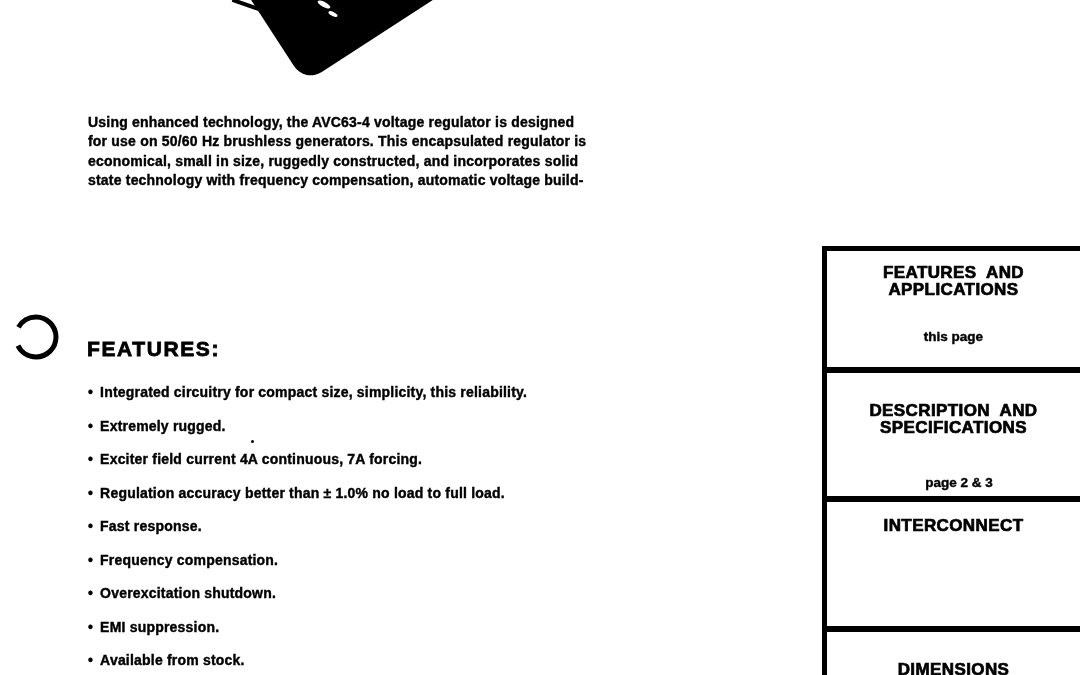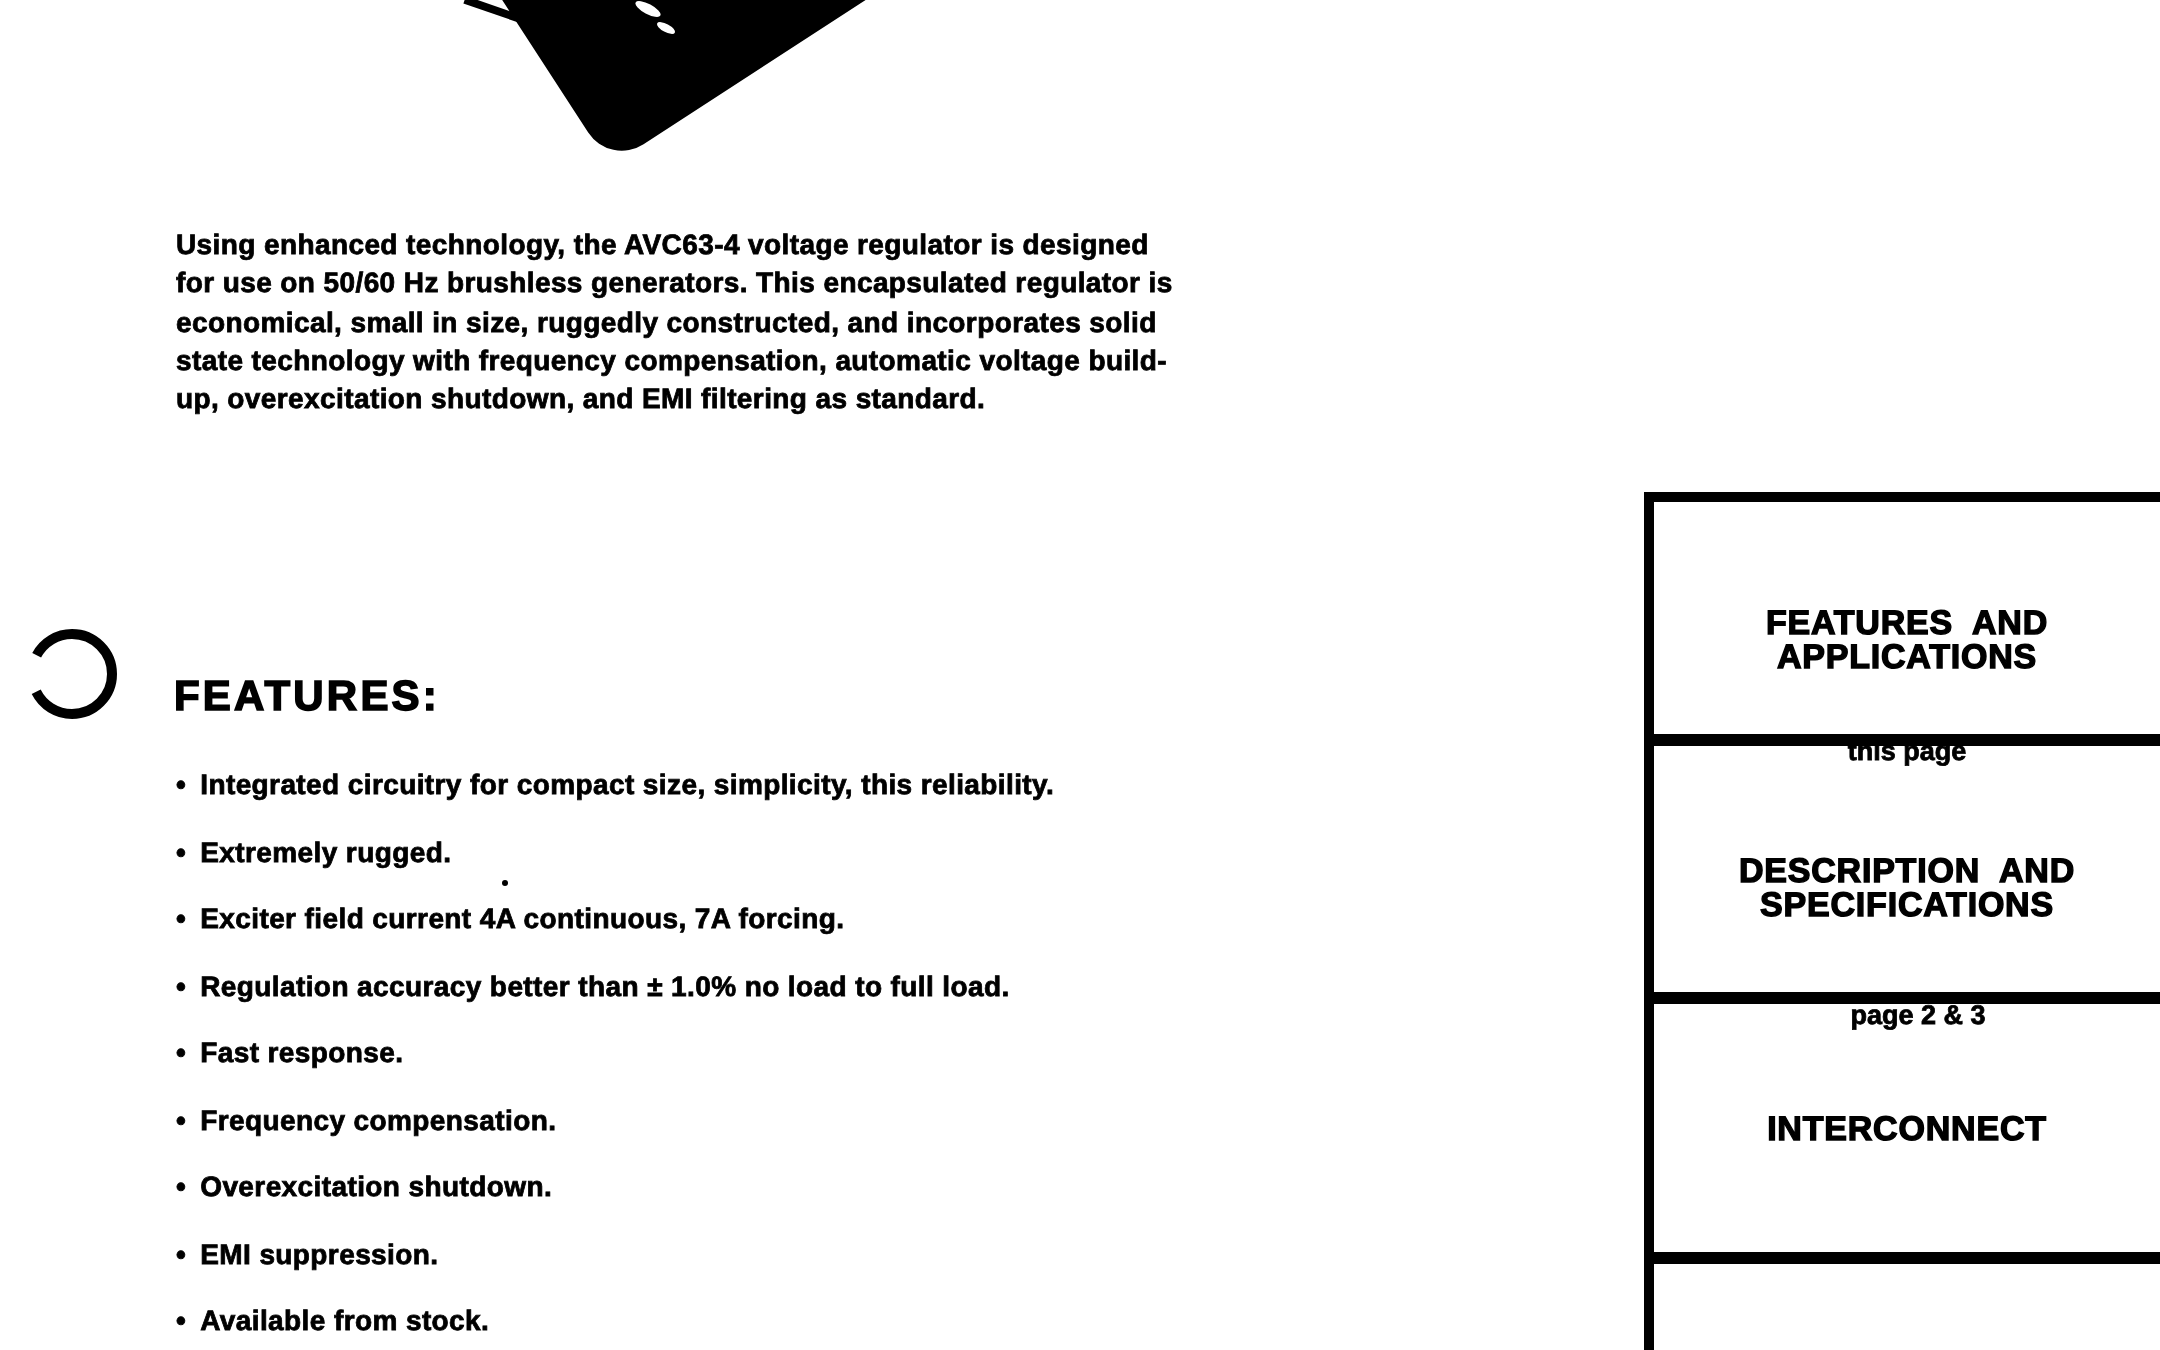--- a/index.html
+++ b/index.html
@@ -53,26 +53,26 @@
   .stray-dot { position:absolute; left:251px; top:440px; width:3px; height:3px;
                background:#000; border-radius:50%; }
 
   
   .contents-panel {
     position:absolute; left:822px; top:246px; width:258px; height:429px;
     border-left:5px solid #000; border-top:5px solid #000;
   }
   .contents-panel section { text-align:center; border-bottom:6px solid #000; }
   .sec-1 { height:122px; padding-top:13px; }
-  .sec-2 { height:129px; padding-top:15px; }
+  .sec-2 { height:129px; padding-top:29px; }
   .sec-3 { height:130px; padding-top:15px; }
   .sec-4 { height:46px;  padding-top:29px; border-bottom:none !important; }
   .sec-title {
     font-size:17px; font-weight:800; line-height:17px;
-    letter-spacing:0.4px; word-spacing:5px;margin-top:39px;
+    letter-spacing:0.4px; word-spacing:5px;
     -webkit-text-stroke:0.7px #000;
   }
   .sec-page { font-size:13.5px; font-weight:700; line-height:19px; }
   .sec-1 .sec-page { margin-top:29px; }
   .sec-2 .sec-page { margin-top:37px;margin-left:11px; }
   .sec-3 .sec-page { margin-top:33px; }
 </style>
 </head>
 <body>
 
@@ -85,21 +85,20 @@
 
   <svg class="punch" width="54" height="54">
     <circle cx="26" cy="27" r="20" fill="none" stroke="#000" stroke-width="5" stroke-dasharray="53.5 19 53.5"></circle>
   </svg>
 
   <div class="intro">
     <div>Using enhanced technology, the AVC63-4 voltage regulator is designed</div>
     <div>for use on 50/60 Hz brushless generators. This encapsulated regulator is</div>
     <div>economical, small in size, ruggedly constructed, and incorporates solid</div>
     <div>state technology with frequency compensation, automatic voltage build-</div>
-    <div>up, overexcitation shutdown, and EMI filtering as standard.</div>
   </div>
 
   <h2 class="features-heading">FEATURES:</h2>
 
   <ul class="features-list">
     <li><span class="bullet">•</span><span>Integrated circuitry for compact size, simplicity, this reliability.</span></li>
     <li><span class="bullet">•</span><span>Extremely rugged.</span></li>
     <li><span class="bullet">•</span><span>Exciter field current 4A continuous, 7A forcing.</span></li>
     <li><span class="bullet">•</span><span>Regulation accuracy better than  ± 1.0% no load to full load.</span></li>
     <li><span class="bullet">•</span><span>Fast response.</span></li>

